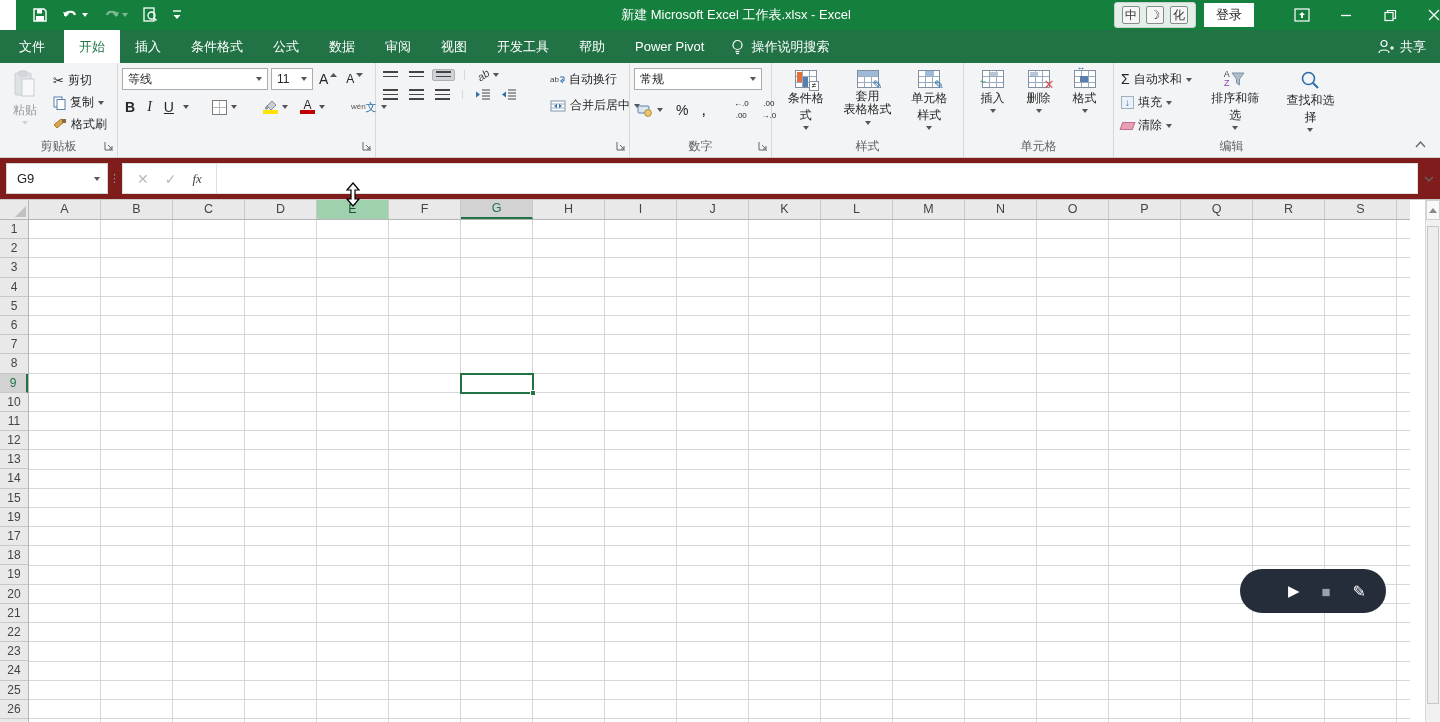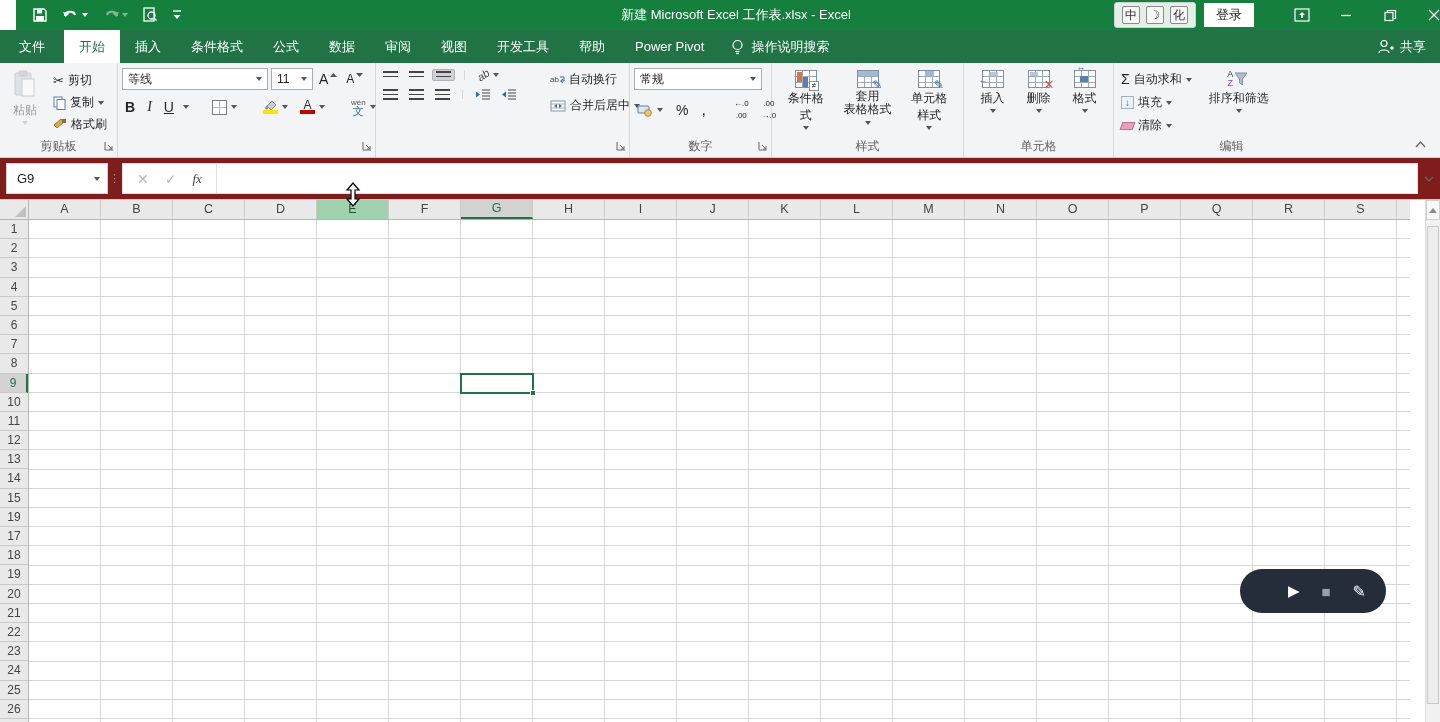--- a/index.html
+++ b/index.html
@@ -311,21 +311,21 @@
             <span class="colorbar" style="background:#ffe400"></span>
           </span>
           <span class="caret"></span>
         </span>
         <span class="btn">
           <span style="display:flex;flex-direction:column;align-items:center;font-size:12px;line-height:11px">A<span class="colorbar" style="background:#c00000"></span></span>
           <span class="caret"></span>
         </span>
         <span class="vsep"></span>
         <span class="btn">
-          <span style="display:flex;flex-direction:column;align-items:center;line-height:8px">
+          <span style="display:flex;flex-direction:row;align-items:center;line-height:8px">
             <span style="font-size:8px;color:#555">wén</span>
             <span style="font-size:11px;color:#2d6da8">文</span>
           </span>
           <span class="caret"></span>
         </span>
       </div>
       <span class="launcher">
         <svg width="10" height="10" viewBox="0 0 10 10">
             <path d="M1 1 v8 h8" fill="none" stroke="#666"></path>
             <path d="M4 4 l4 4 M8 5 v3 h-3" fill="none" stroke="#666"></path>
@@ -534,20 +534,28 @@
           <span style="display:flex; align-items:center; gap:1px;">
             <span style="display:flex;flex-direction:column;font-size:9px;line-height:9px;">
                 <span style="color:#444">A</span>
                 <span style="color:#8e44ad">Z</span>
               </span>
             <svg width="16" height="16" viewBox="0 0 16 16">
                 <path d="M1 2 h12 l-4.5 6 v6 l-3-2 v-4 z" fill="#aebdcc" stroke="#7f93a8"></path>
               </svg>
           </span>
           <span>排序和筛选</span>
+          <span class="caret"></span>
+        </div>
+        <div class="bigbtn" style="width:76px">
+          <svg width="20" height="20" viewBox="0 0 20 20">
+              <circle cx="8.5" cy="8.5" r="6" fill="none" stroke="#2d6da8" stroke-width="1.6"></circle>
+              <line x1="13" y1="13" x2="18" y2="18" stroke="#2d6da8" stroke-width="2"></line>
+            </svg>
+          <span>查找和选择</span>
           <span class="caret"></span>
         </div>
       </div>
       <div class="glabel">编辑</div>
     </div>
 
     <span class="collapse-chevron">
       <svg width="11" height="7" viewBox="0 0 11 7">
           <path d="M1 6 L5.5 1 L10 6" fill="none" stroke="#666" stroke-width="1.3"></path>
         </svg>

